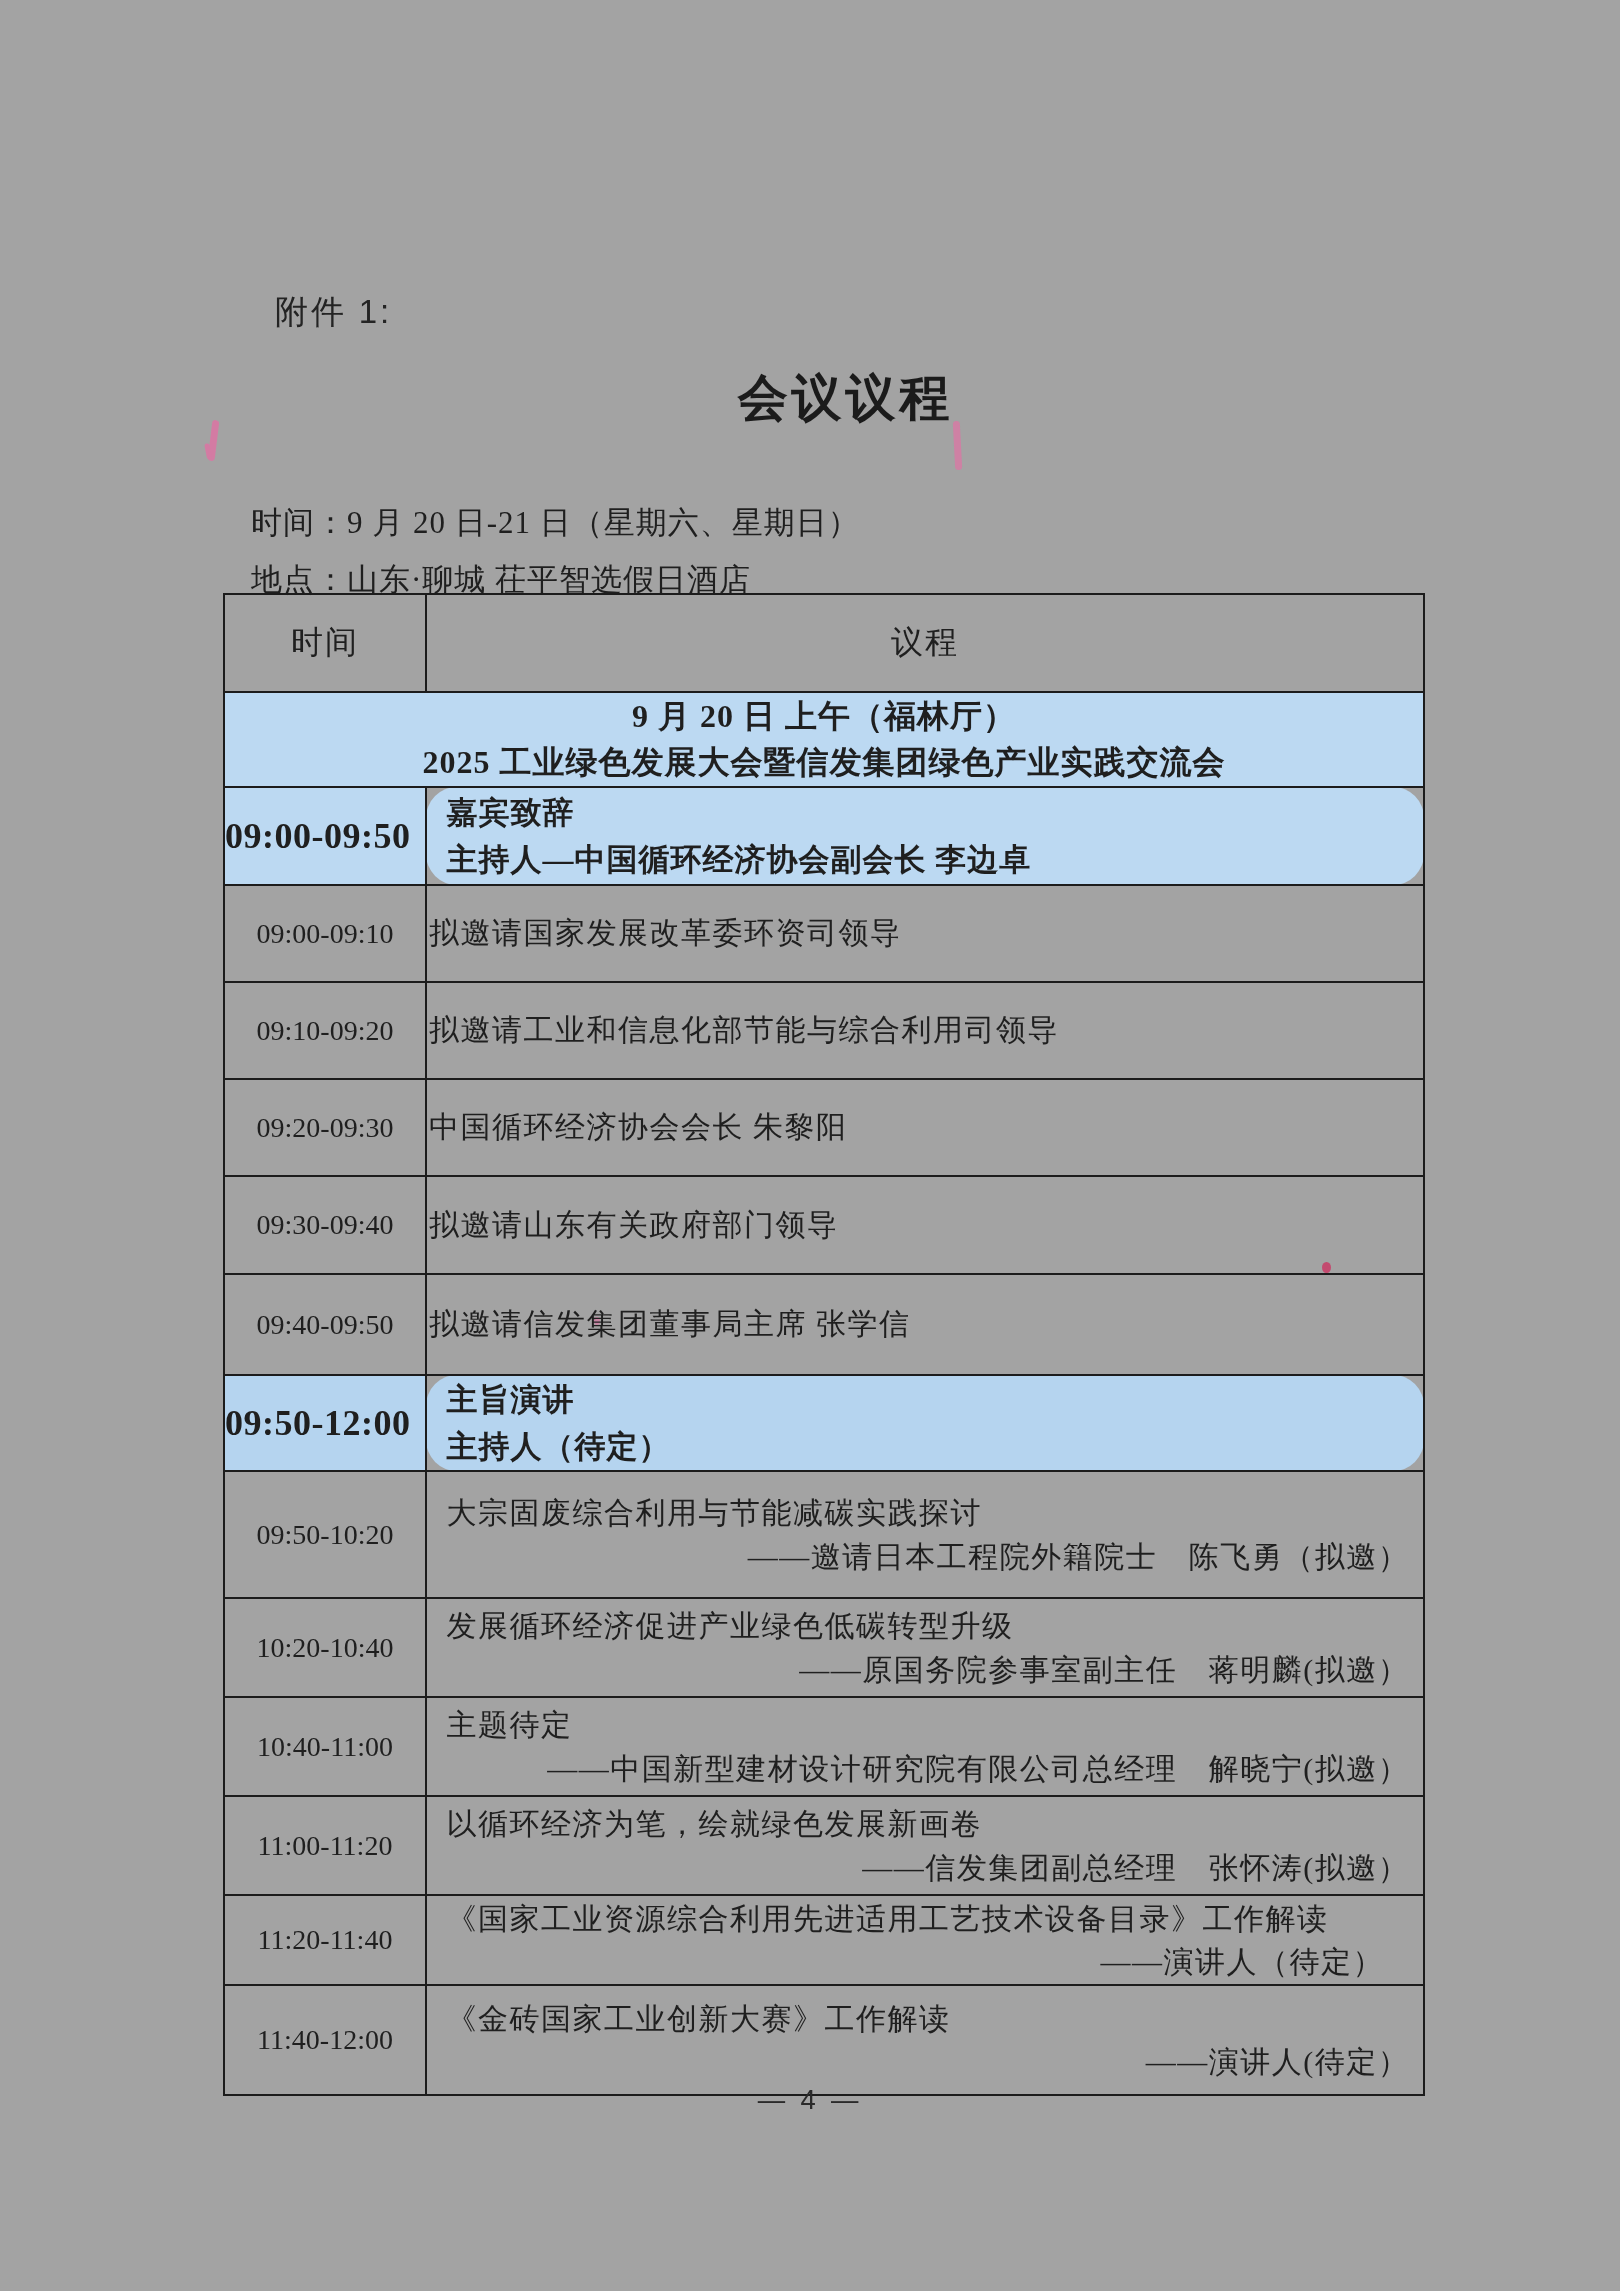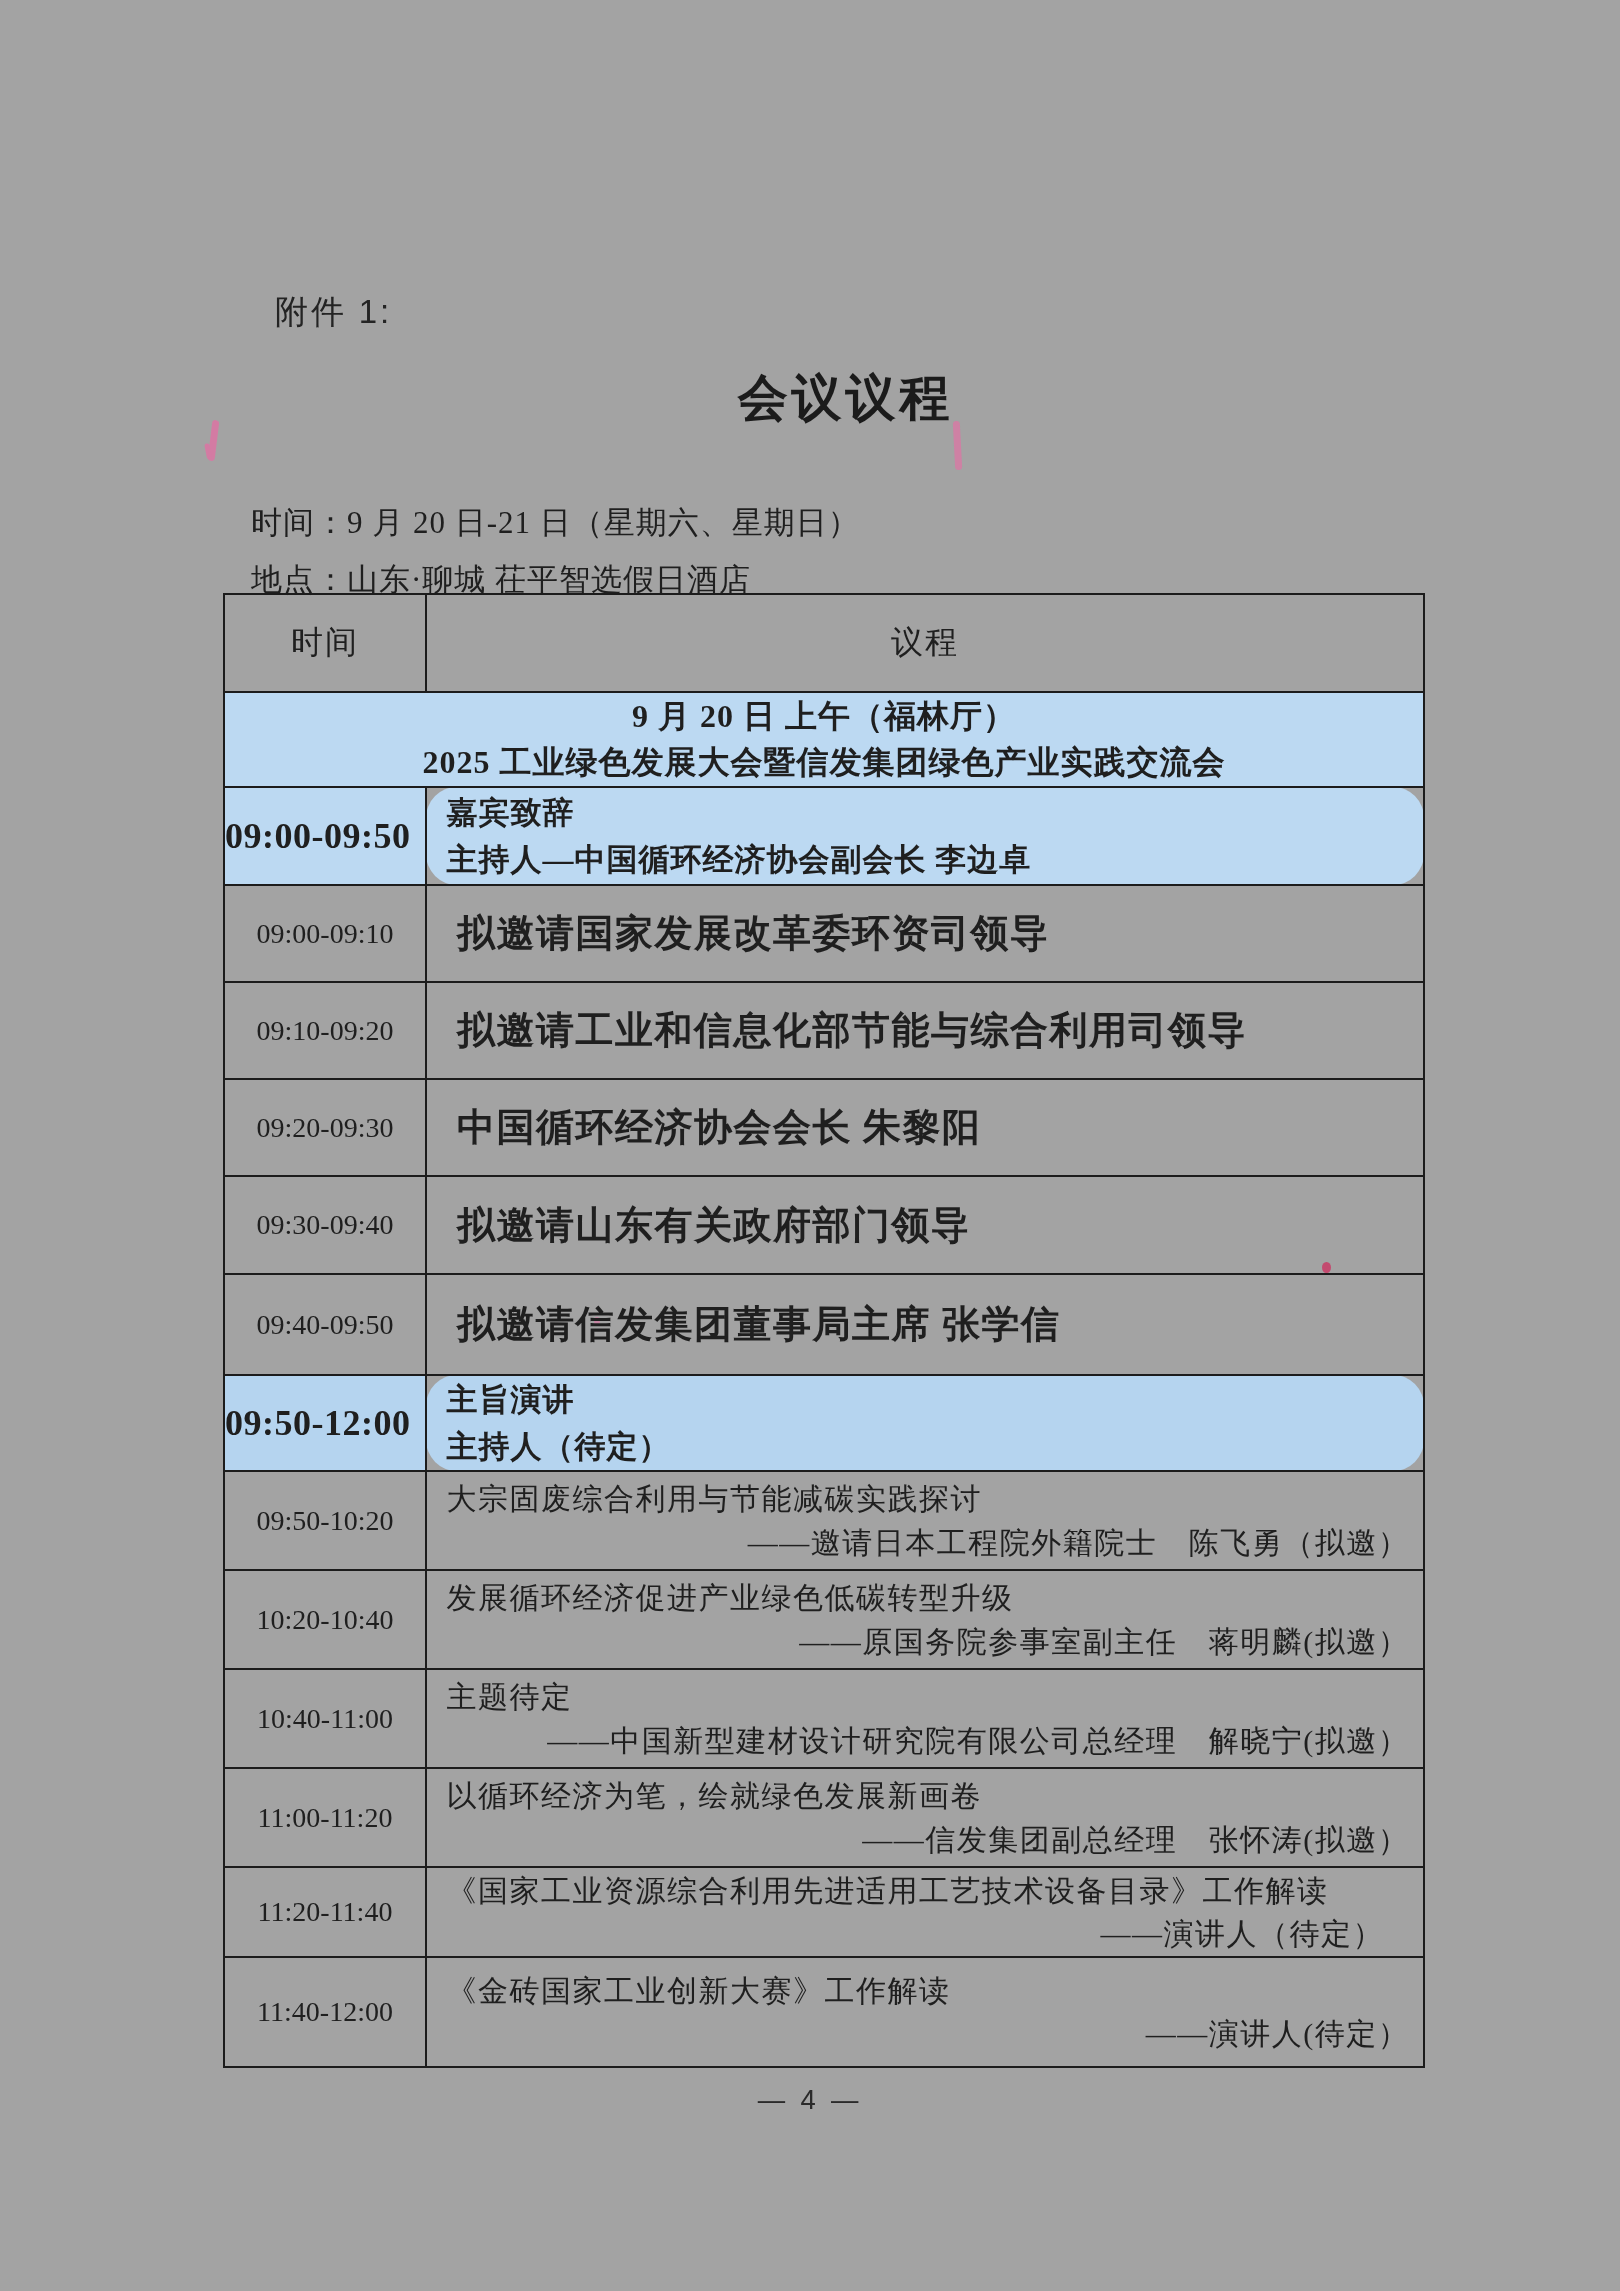--- a/index.html
+++ b/index.html
@@ -44,21 +44,21 @@
     font-weight:bold; font-size:32px; line-height:1.42; letter-spacing:1px;
   }
 
   .r-sec td{ background:var(--highlight-blue,#bcd9f2); font-weight:bold; vertical-align:middle;}
   .r-sec2 td{ background:var(--highlight-blue-deep,#b5d4ef); }
   .r-sec td.time-cell{ text-align:left; font-size:36px; letter-spacing:0.5px;}
   .r-sec td.agenda-cell{ font-size:31px; line-height:1.52; padding-left:19.6px; letter-spacing:1px;border-radius:31px;}
 
   .r-single td{ vertical-align:middle; }
   .r-single td.time-cell{ text-align:center; font-size:28px; }
-  .r-single td.agenda-cell{ font-size:38px; padding-left:30px; letter-spacing:1.5px;font-weight:bold; }
+  .r-single td.agenda-cell{ font-size:30px; padding-left:2px; letter-spacing:1.5px; }
 
   .r-talk td{ vertical-align:middle; }
   .r-talk td.time-cell{ text-align:center; font-size:28px; }
   .r-talk td.agenda-cell{ font-size:30px; line-height:1.45; letter-spacing:1.5px; }
   .t-title{ display:block; text-align:left; padding-left:19.6px; padding-right:9.8px; white-space:nowrap;}
   .t-spk{ display:block; text-align:right; padding-right:13.7px; white-space:nowrap;}
   .pr-wide{ padding-right:39px;font-family:Liberation Serif, serif; }
 
   .page-number{
     position:absolute; left:0; top:2084px; width:100%; box-sizing:border-box;
@@ -144,21 +144,21 @@
       </tr>
 
       <tr class="r-sec r-sec2" style="height:92px">
         <td class="time-cell">09:50-12:00</td>
         <td class="agenda-cell">
           <div>主旨演讲</div>
           <div>主持人（待定）</div>
         </td>
       </tr>
 
-      <tr class="r-talk" style="height:99px">
+      <tr class="r-talk" style="height:127px">
         <td class="time-cell">09:50-10:20</td>
         <td class="agenda-cell">
           <span class="t-title">大宗固废综合利用与节能减碳实践探讨</span>
           <span class="t-spk">——邀请日本工程院外籍院士　陈飞勇（拟邀）</span>
         </td>
       </tr>
       <tr class="r-talk" style="height:99px">
         <td class="time-cell">10:20-10:40</td>
         <td class="agenda-cell">
           <span class="t-title">发展循环经济促进产业绿色低碳转型升级</span>

